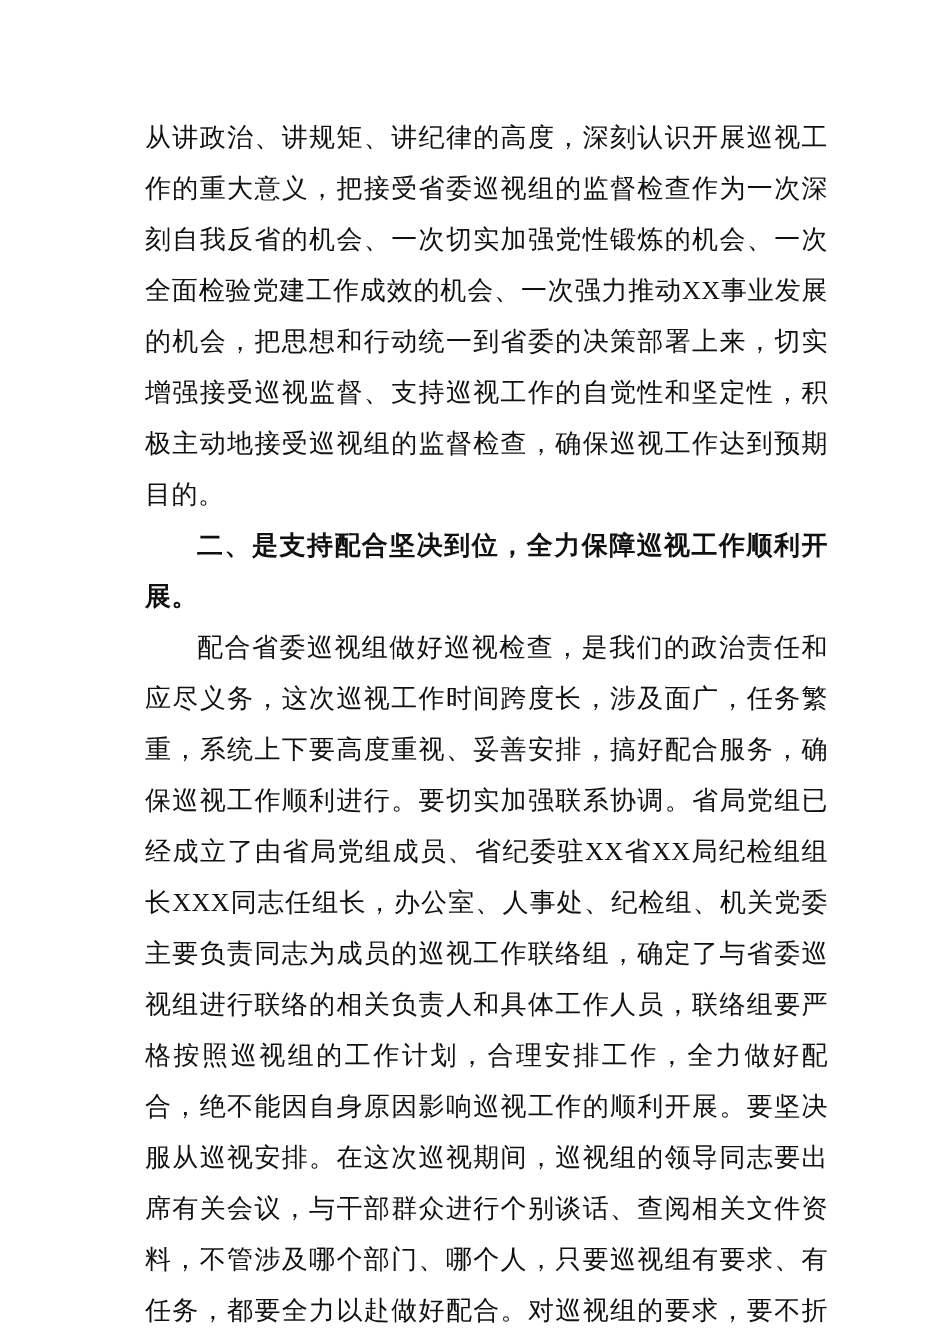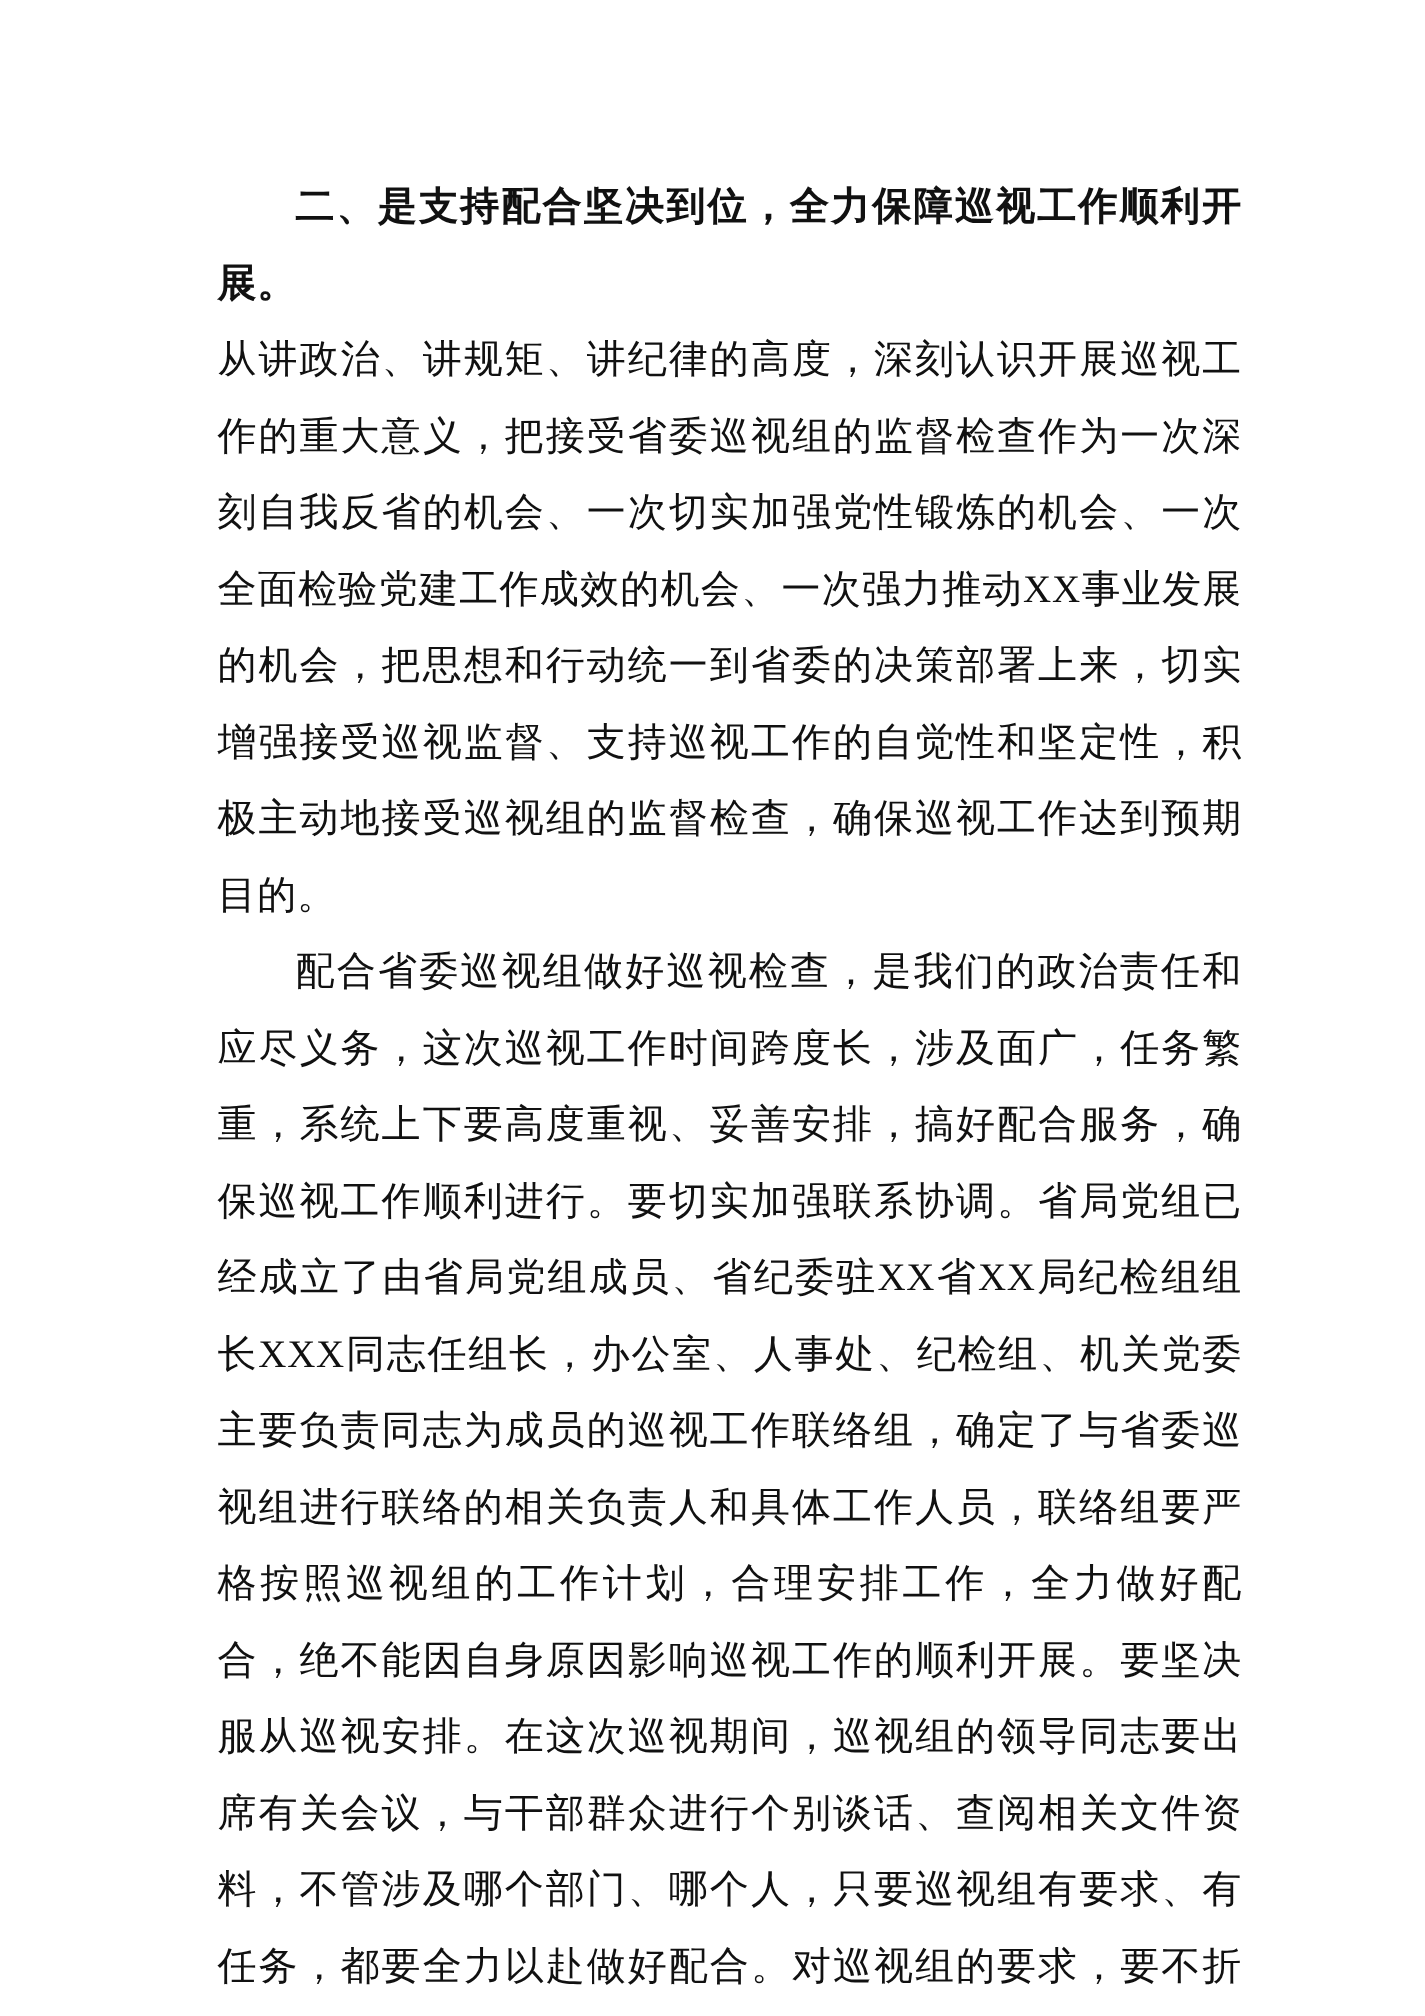--- a/index.html
+++ b/index.html
@@ -34,16 +34,16 @@
     text-indent: 2em;
   }
   .para.heading {
     font-weight: bold;
   }
 </style>
 </head>
 <body>
 
 <div class="page">
+  <p class="para">从讲政治、讲规矩、讲纪律的高度，深刻认识开展巡视工作的重大意义，把接受省委巡视组的监督检查作为一次深刻自我反省的机会、一次切实加强党性锻炼的机会、一次全面检验党建工作成效的机会、一次强力推动XX事业发展的机会，把思想和行动统一到省委的决策部署上来，切实增强接受巡视监督、支持巡视工作的自觉性和坚定性，积极主动地接受巡视组的监督检查，确保巡视工作达到预期目的。</p>
   <p class="para indent heading">二、是支持配合坚决到位，全力保障巡视工作顺利开展。</p>
-  <p class="para">从讲政治、讲规矩、讲纪律的高度，深刻认识开展巡视工作的重大意义，把接受省委巡视组的监督检查作为一次深刻自我反省的机会、一次切实加强党性锻炼的机会、一次全面检验党建工作成效的机会、一次强力推动XX事业发展的机会，把思想和行动统一到省委的决策部署上来，切实增强接受巡视监督、支持巡视工作的自觉性和坚定性，积极主动地接受巡视组的监督检查，确保巡视工作达到预期目的。</p>
   <p class="para indent">配合省委巡视组做好巡视检查，是我们的政治责任和应尽义务，这次巡视工作时间跨度长，涉及面广，任务繁重，系统上下要高度重视、妥善安排，搞好配合服务，确保巡视工作顺利进行。要切实加强联系协调。省局党组已经成立了由省局党组成员、省纪委驻XX省XX局纪检组组长XXX同志任组长，办公室、人事处、纪检组、机关党委主要负责同志为成员的巡视工作联络组，确定了与省委巡视组进行联络的相关负责人和具体工作人员，联络组要严格按照巡视组的工作计划，合理安排工作，全力做好配合，绝不能因自身原因影响巡视工作的顺利开展。要坚决服从巡视安排。在这次巡视期间，巡视组的领导同志要出席有关会议，与干部群众进行个别谈话、查阅相关文件资料，不管涉及哪个部门、哪个人，只要巡视组有要求、有任务，都要全力以赴做好配合。对巡视组的要求，要不折不扣落实，决不允许欺骗隐瞒;对巡视组的安排，要一丝不苟执行，决不允许弄虚作假;对巡视组布置的任务，要精益求精完成，决不允许敷衍</p>
 </div>
 
 </body></html>

